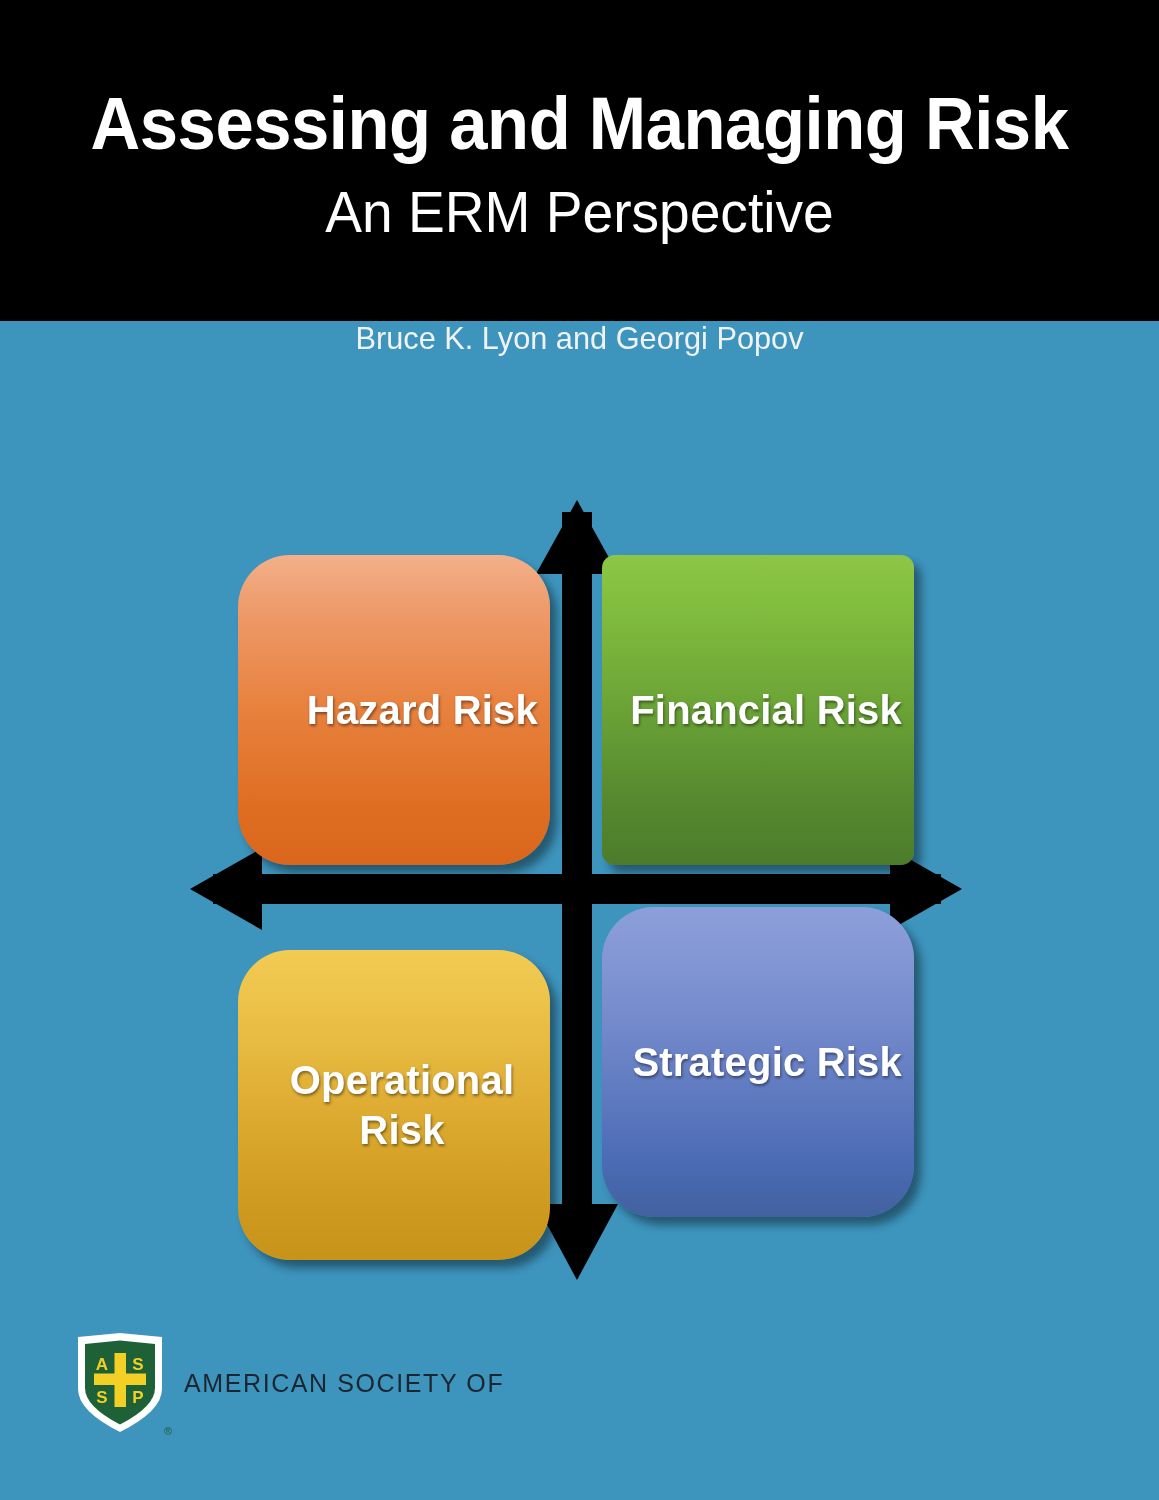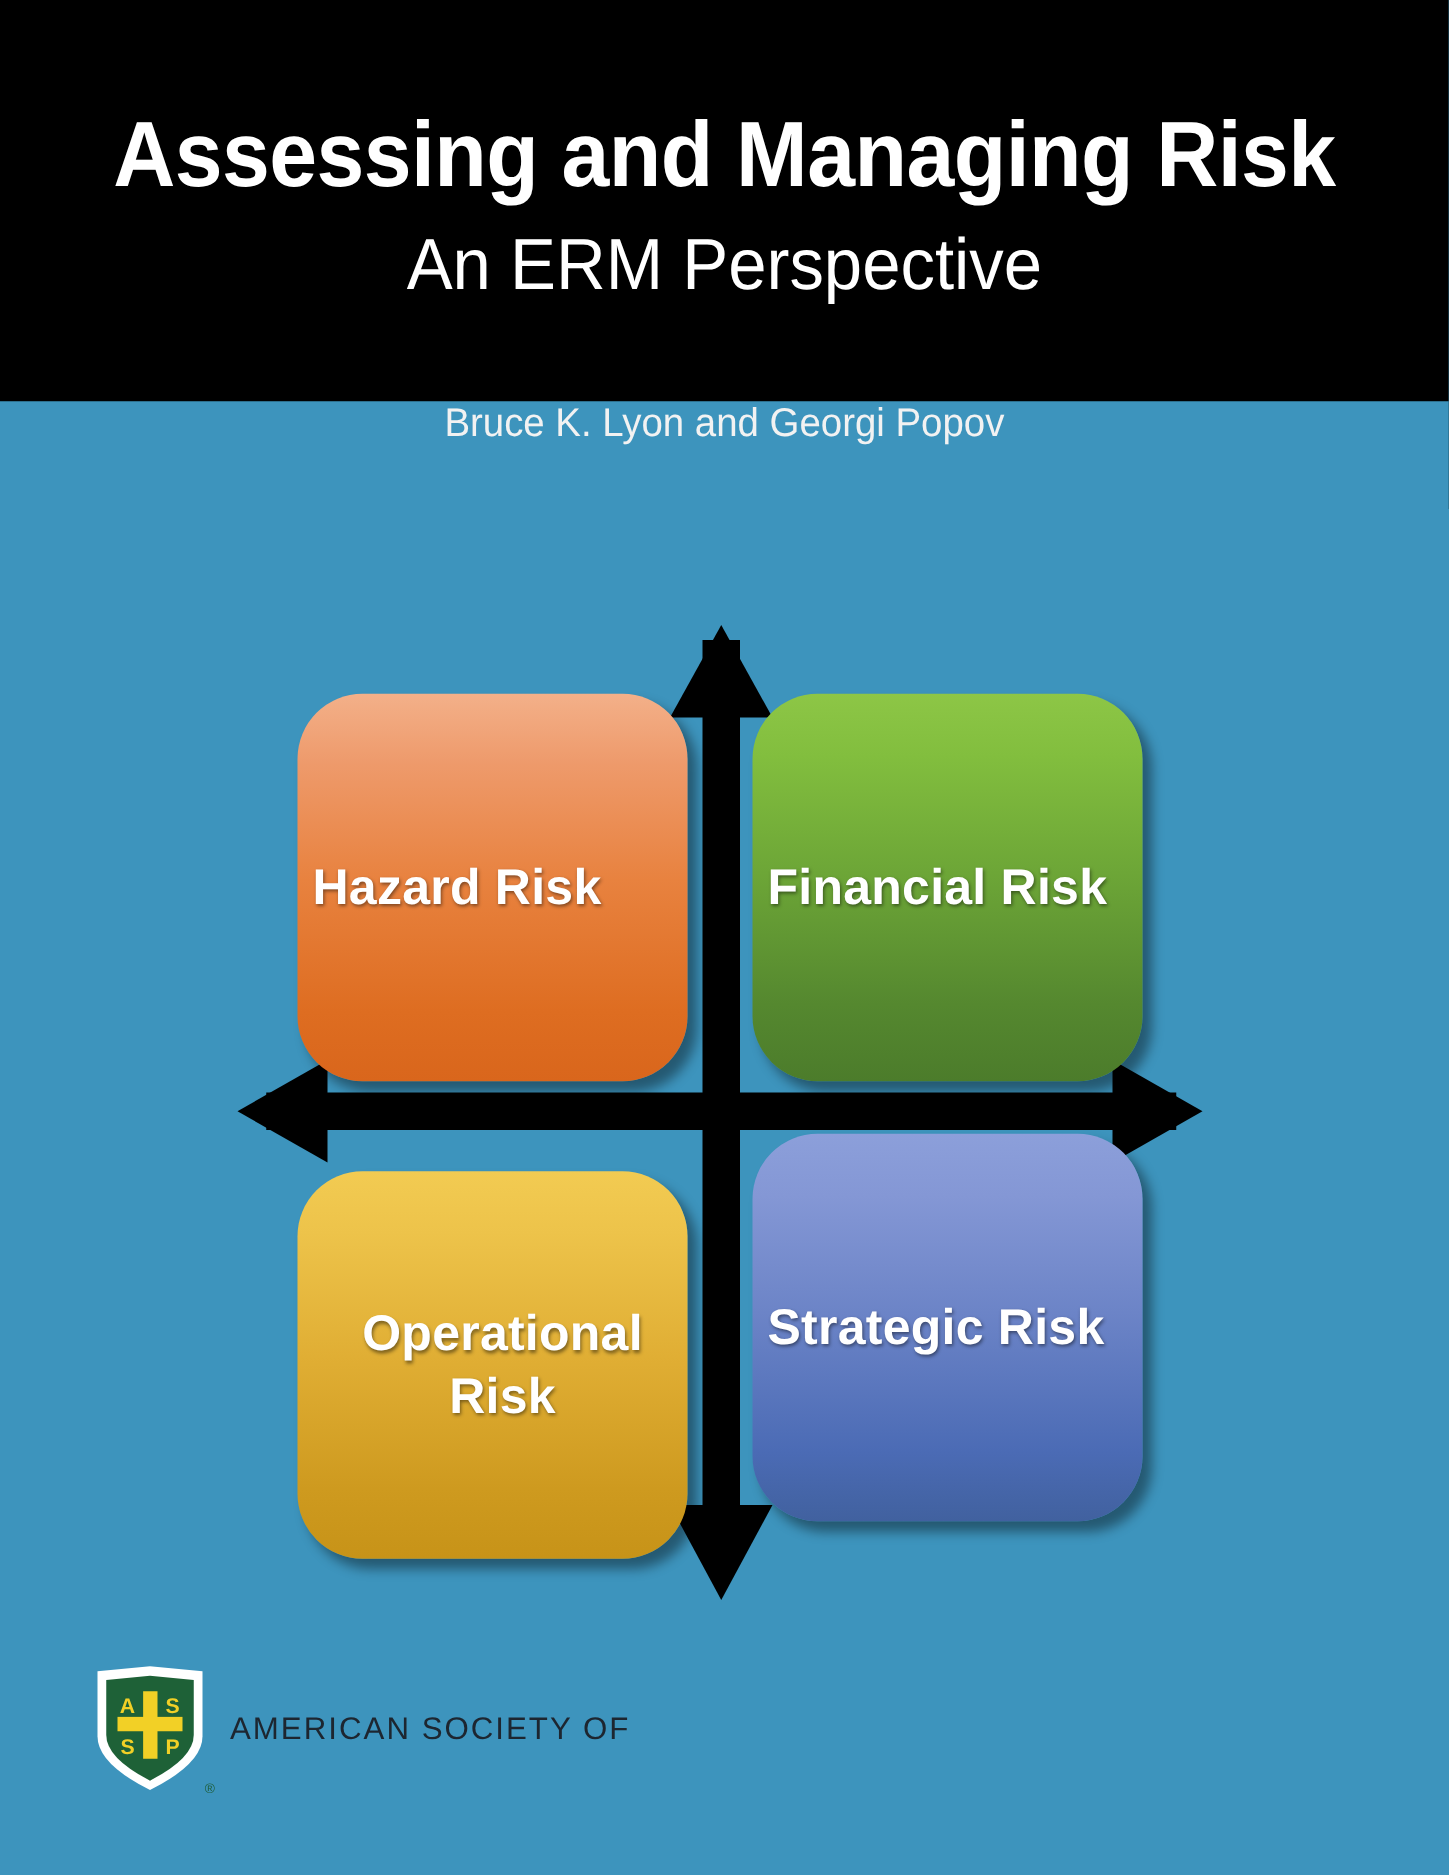--- a/index.html
+++ b/index.html
@@ -86,44 +86,45 @@
 
   
   .qbox {
     position:absolute;
     width:312px;
     height:310px;
     border-radius:52px;
     box-shadow:7px 8px 9px rgba(0,0,0,0.40);
     display:flex;
     align-items:center;
-    justify-content:flex-start;
+    justify-content:flex-end;
   }
   .qlabel {
     color:#ffffff;
     font-family:"Liberation Sans", sans-serif;
     font-weight:bold;
     font-size:40px;
     line-height:50px;
     text-align:center;
     text-shadow:1px 2px 3px rgba(0,0,0,0.45);
     letter-spacing:0.2px;
     padding:0 12px;
   }
 
   #box-hazard {
     left:238px; top:113px;
     background:linear-gradient(to bottom, #F3B089 0%, #EE9A6B 18%, #E8823F 48%, #DE6D21 82%, #D9661C 100%);
   }
   #box-financial {
     left:602px; top:113px;
     background:linear-gradient(to bottom, #8DC646 0%, #82BE3E 16%, #6DA637 46%, #55882F 80%, #4C7C2B 100%);
+    border-radius:13px;
   }
   #box-operational {
-    left:238px; top:495px;
+    left:238px; top:508px;
     background:linear-gradient(to bottom, #F2CB52 0%, #EDC34A 16%, #E0AE34 48%, #CE9A1F 82%, #C79318 100%);
     padding-left:16px;
   }
   #box-strategic {
     left:602px; top:465px;
     background:linear-gradient(to bottom, #8C9FDA 0%, #8497D5 16%, #6C84C7 46%, #4B6BB5 82%, #41619F 100%);
   }
 
   
   #logo {

